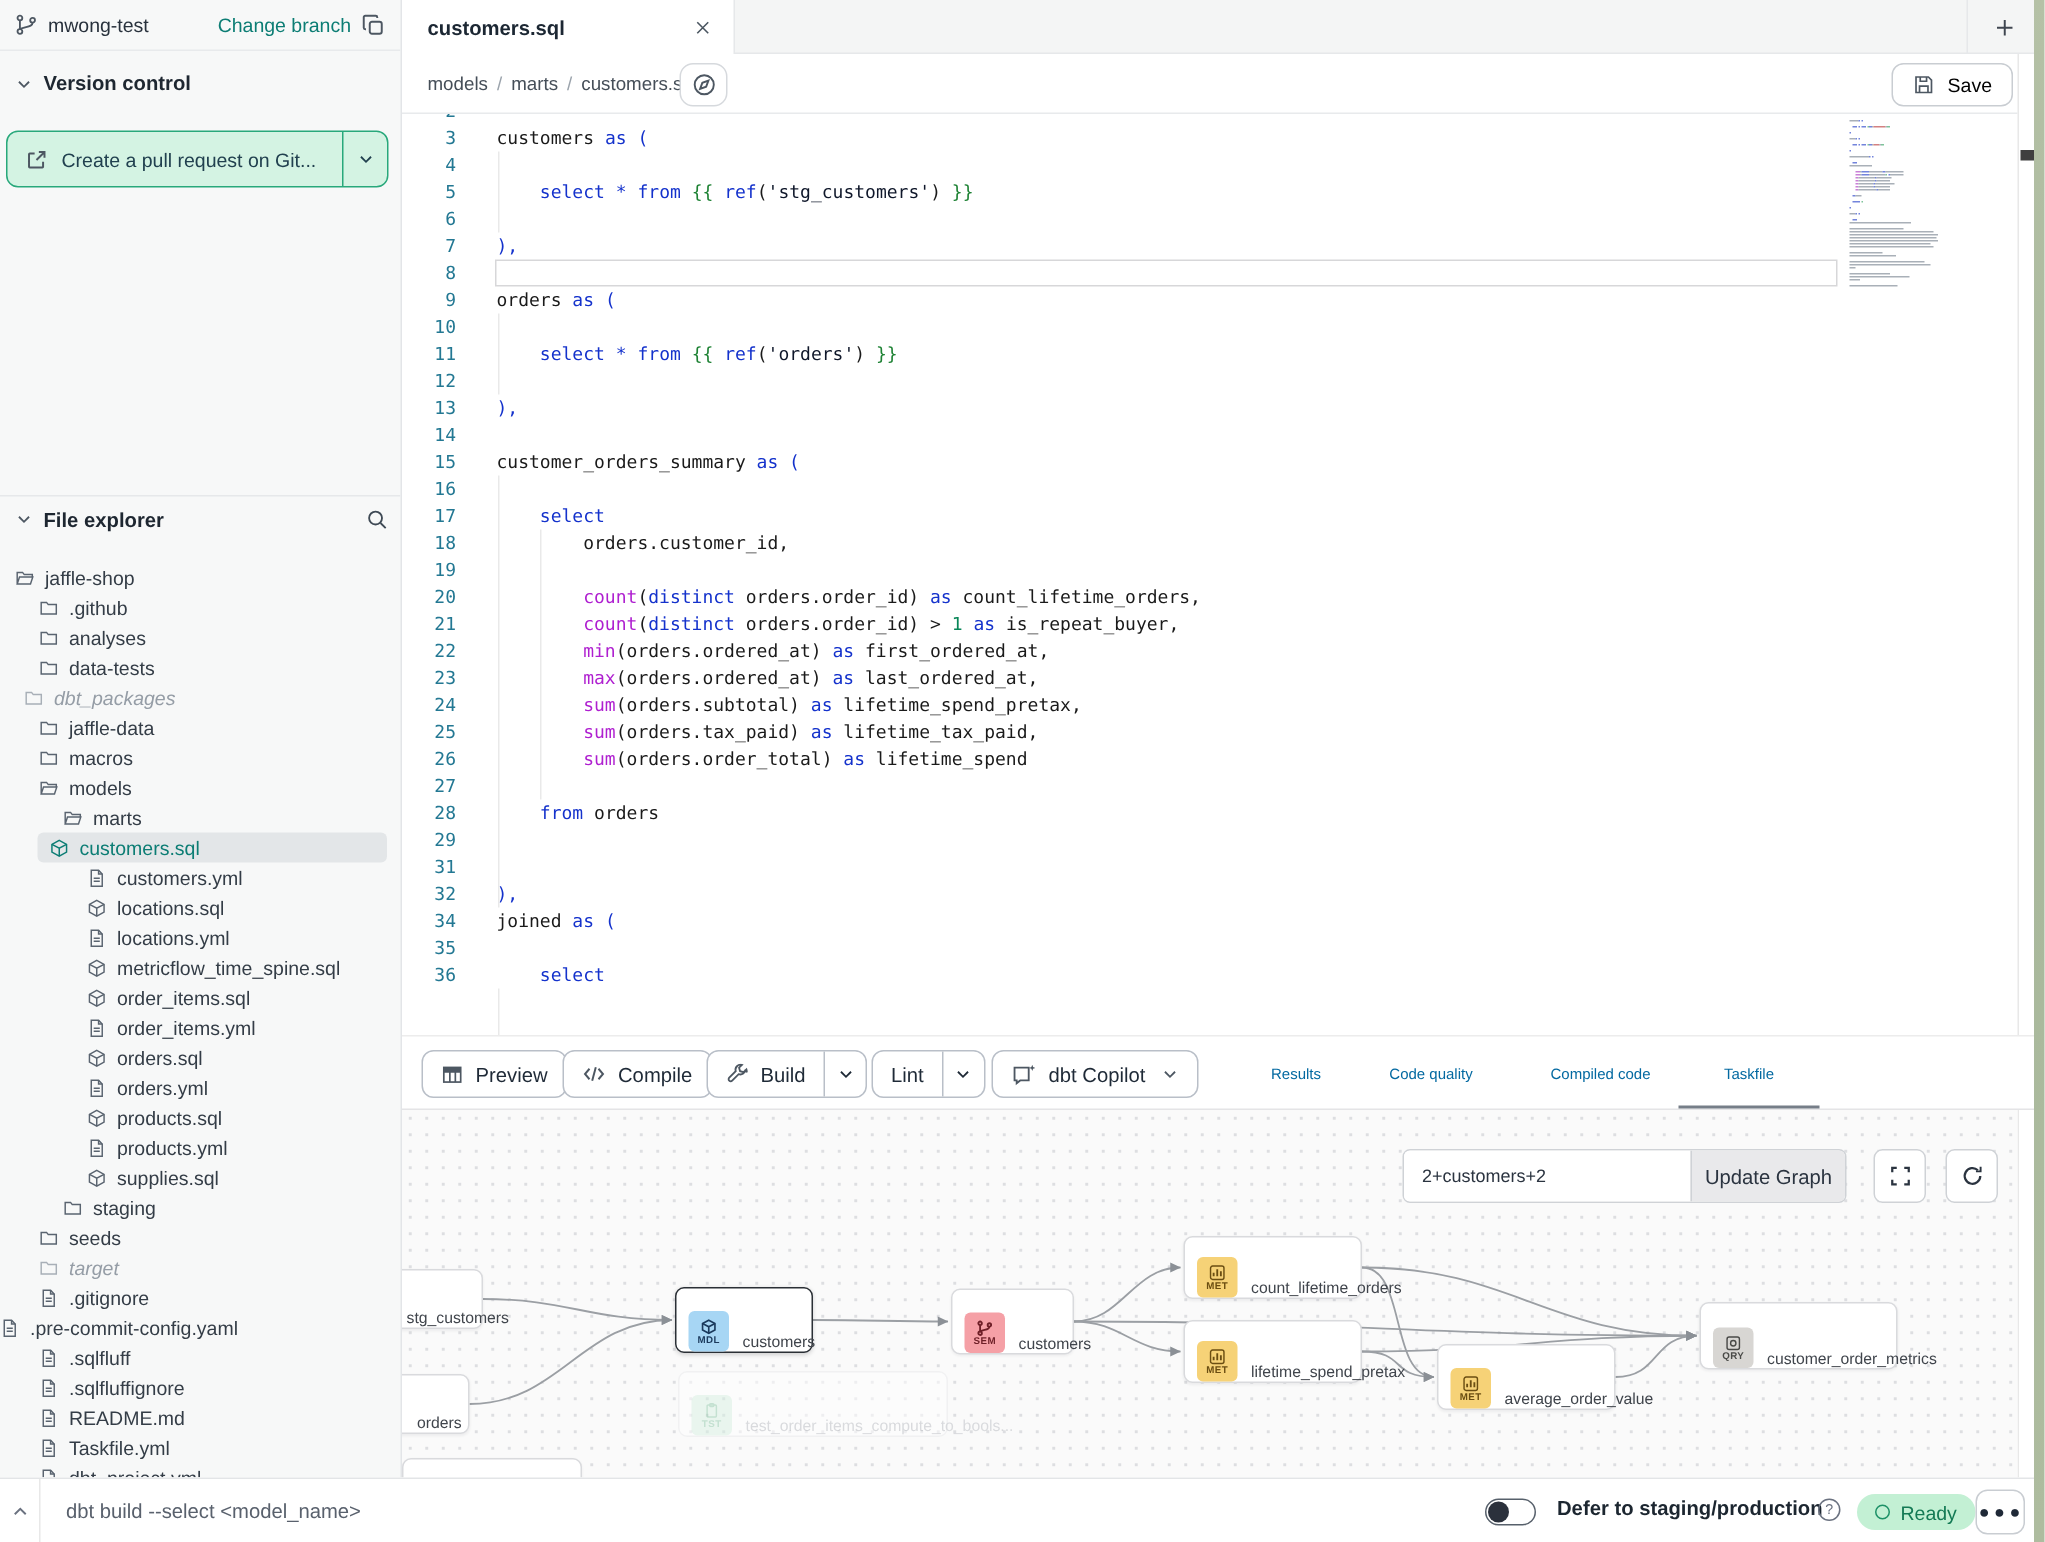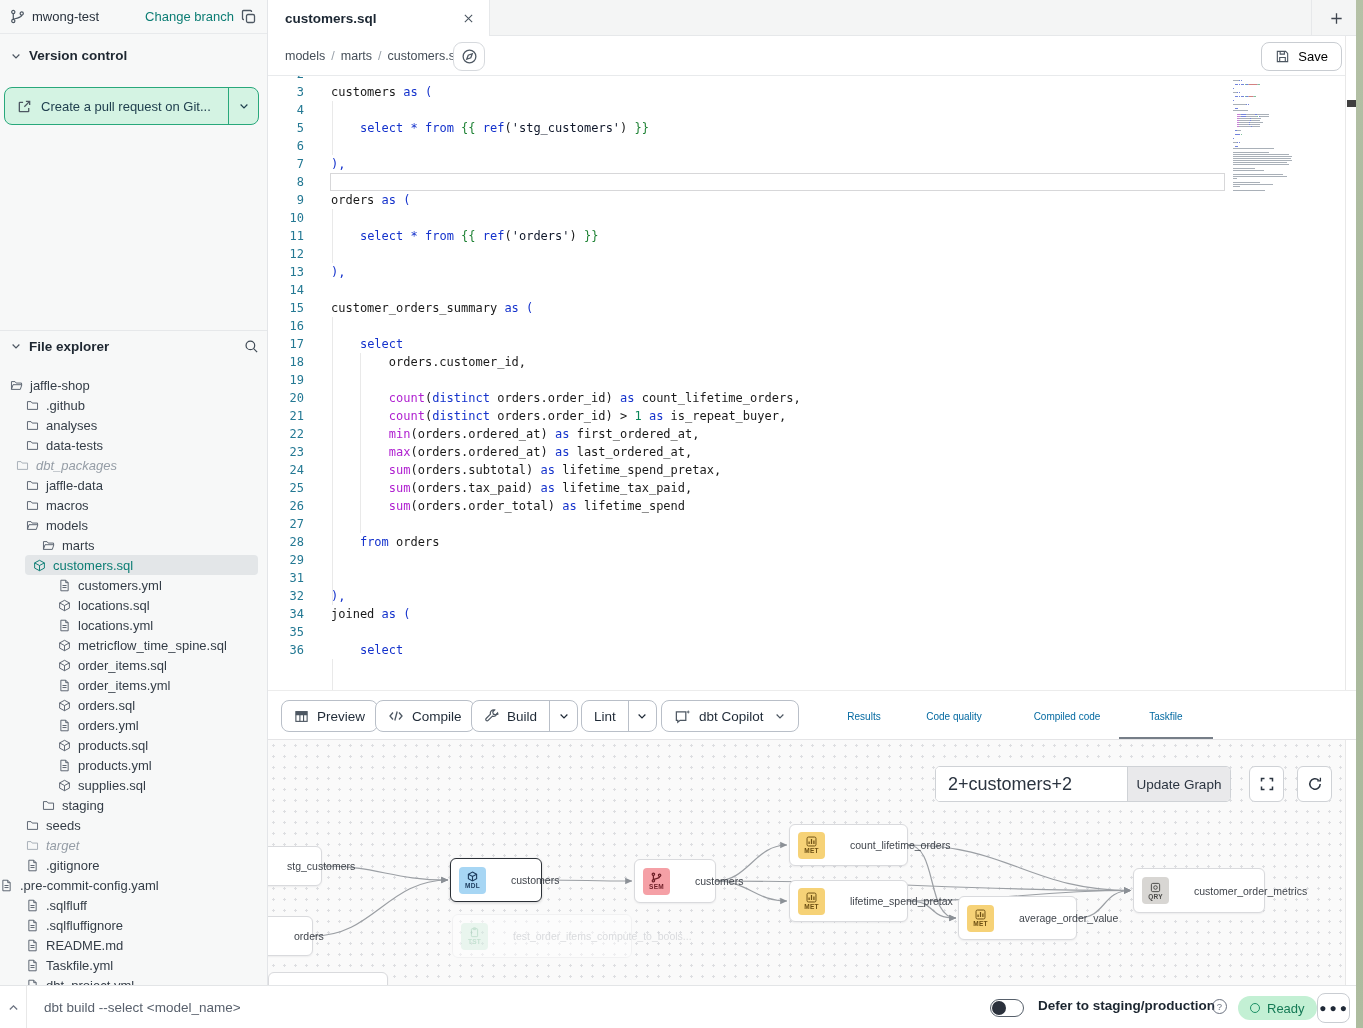--- a/index.html
+++ b/index.html
@@ -88,31 +88,31 @@
     cursor:pointer; justify-content:center; }
   .ptab.active::after { content:""; position:absolute; left:-24px; right:-24px; bottom:2px; height:2px; background:#767e88; }
 
   
   #lineage { position:absolute; left:268px; top:740px; width:1077px; height:245px; overflow:hidden;
     background-color:#fafafa;
     background-image:radial-gradient(circle,#dddee1 1px, transparent 1.3px);
     background-size:11px 11px; }
   #lin-edges { position:absolute; left:0; top:0; }
   .lnode { position:absolute; background:#fff; border:1px solid #d9dadd; border-radius:6px;
-    box-shadow:0 1px 2px rgba(20,20,30,.06); display:flex; align-items:center; gap:25px; padding:0 8px; cursor:pointer; }
+    box-shadow:0 1px 2px rgba(20,20,30,.06); display:flex; align-items:flex-end; gap:9px; padding:0 8px; cursor:pointer; }
   .lnode .nlabel { font-size:10.5px; color:#40454c; white-space:nowrap; }
   .lnode.selected { border:1.5px solid #2b3036; box-shadow:0 1px 3px rgba(20,20,30,.18); }
   .lnode.faded { opacity:.5; border-color:#e9eaec; box-shadow:none; }
   .lnode.faded .nlabel { color:#b9bcc2; }
   .badge { width:27px; height:27px; border-radius:4px; flex:none; display:flex; flex-direction:column;
     align-items:center; justify-content:center; gap:0; }
   .badge .blab { font-size:6.5px; font-weight:700; line-height:7px; letter-spacing:.3px; }
   #lin-selector { position:absolute; left:667px; top:26px; height:36px; display:flex; border:1px solid #cfd2d6;
     border-radius:5px; overflow:hidden; background:#fff; }
-  #lin-input { width:191px; height:34px; border:none; outline:none; padding:0 12px; font-size:18px; color:#2b3440;
+  #lin-input { width:191px; height:34px; border:none; outline:none; padding:0 12px; font-size:12px; color:#2b3440;
     font-family:"Liberation Sans",sans-serif; }
   #lin-update { width:103px; background:#e9e9eb; border:none; border-left:1px solid #cfd2d6; font-size:13.5px;
     color:#2b3440; cursor:pointer; font-family:"Liberation Sans",sans-serif; }
   .lin-icon-btn { position:absolute; top:26px; width:35px; height:36px; border:1px solid #cfd2d6; border-radius:6px;
     background:#fff; display:flex; align-items:center; justify-content:center; color:#2b3440; cursor:pointer; }
 
   
   #statusbar { position:absolute; left:0; top:985px; width:1356px; height:43px; background:#fff;
     border-top:1px solid #e3e5e7; }
   #sb-collapse { position:absolute; left:0; top:0; width:27px; height:43px; border-right:1px solid #e8e8e8;

